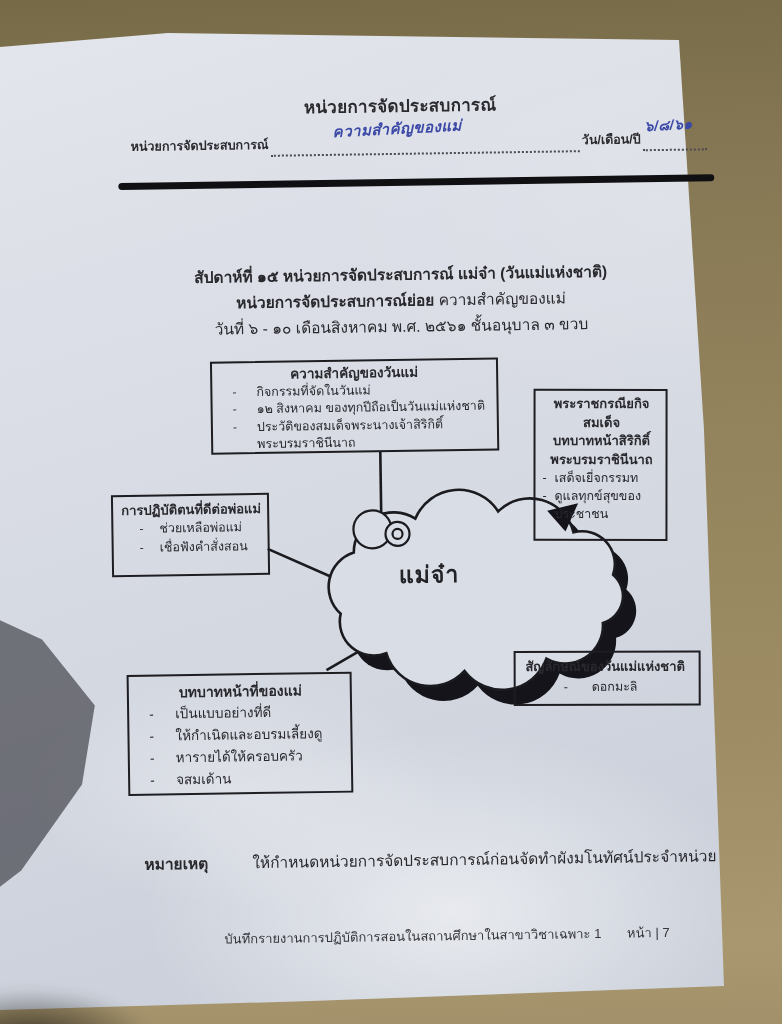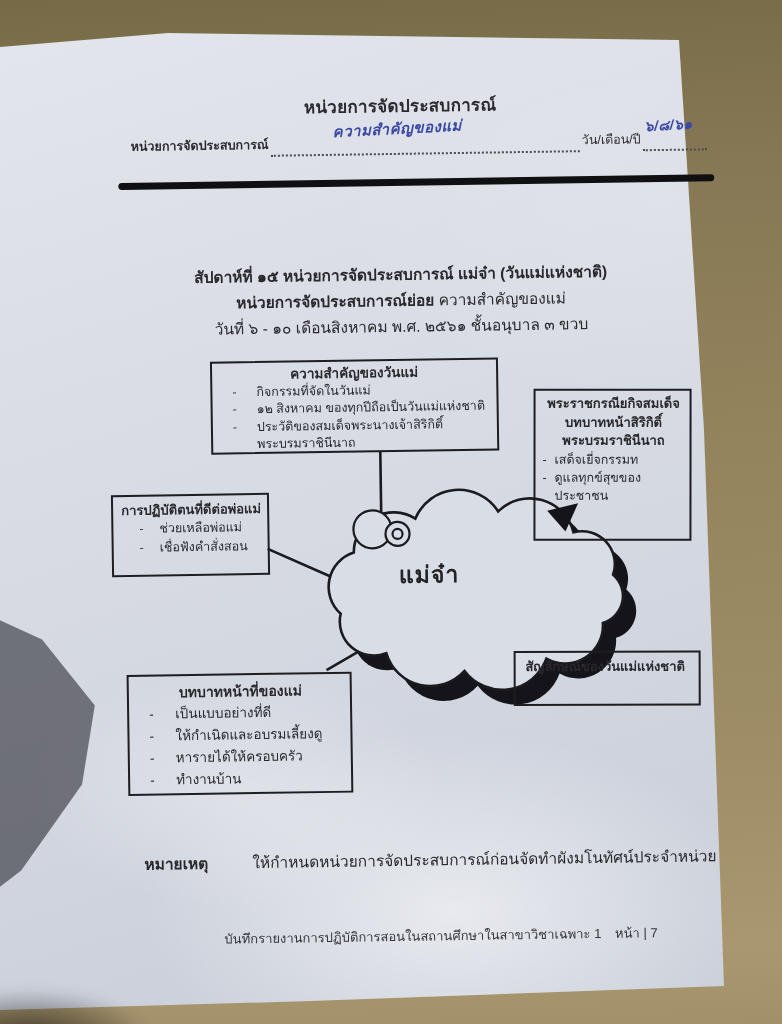--- a/index.html
+++ b/index.html
@@ -40,40 +40,40 @@
     font-size:17px;font-weight:700;letter-spacing:.3px;color:#2a2a2f;}
 
   .form-row{position:absolute;left:130px;top:133px;width:578px;display:flex;align-items:flex-end;font-size:12.5px;}
   .form-label{font-weight:600;white-space:nowrap;padding-bottom:2px;color:#2a2a2f;}
   .dotline{flex:1;position:relative;border-bottom:2px dotted #4a4a50;height:20px;margin:0 2px;}
   .dotline.short{flex:0 0 64px;}
   .hand{position:absolute;color:#3b49a6;font-style:italic;font-weight:600;letter-spacing:.5px;
     transform:rotate(-2.2deg);white-space:nowrap;}
   .hand.unit{left:62px;top:-16px;font-size:15px;}
   .hand.date{left:2px;top:-15px;font-size:14px;}
-  .date-label{font-weight:400;white-space:nowrap;padding-bottom:2px;color:#2a2a2f;}
+  .date-label{font-weight:700;white-space:nowrap;padding-bottom:2px;color:#2a2a2f;}
 
   .rule{position:absolute;left:117px;top:179px;width:596px;height:7px;background:#101013;border-radius:4px;}
 
   .heading{position:absolute;left:108px;top:262px;width:580px;text-align:center;font-size:15.5px;line-height:26px;color:#28282d;}
   .heading .l1{font-weight:600;}
   .heading .b{font-weight:700;}
 
   
   .mbox{position:absolute;border:2px solid #1d1d22;box-sizing:border-box;color:#28282d;}
   .mbox .btitle{font-weight:700;text-align:center;}
   .item{display:flex;}
   .item::before{content:"-";flex:0 0 auto;}
 
   .box-top{left:206px;top:359px;width:288px;height:93px;padding:3px 6px 0 6px;font-size:12.5px;line-height:17.5px;}
   .box-top .btitle{font-size:13.5px;}
   .box-top .item{padding-left:14px;}
   .box-top .item::before{width:24px;}
 
-  .box-right{left:528px;top:392px;width:158px;height:152px;padding:4px 5px 8px 7px;font-size:12.5px;line-height:18px;transform:rotate(0.9deg);}
+  .box-right{left:528px;top:392px;width:134px;height:152px;padding:4px 5px 8px 7px;font-size:12.5px;line-height:18px;transform:rotate(0.9deg);}
   .box-right .btitle{font-size:13px;line-height:18.5px;}
   .box-right .item::before{width:12px;}
 
   .box-left{left:105px;top:491px;width:158px;height:82px;padding:4px 4px 0 6px;font-size:12.5px;line-height:19px;}
   .box-left .btitle{font-size:13px;}
   .box-left .item{padding-left:20px;}
   .box-left .item::before{width:20px;}
 
   .box-bl{left:118px;top:671px;width:225px;height:121px;padding:5px 6px 0 8px;font-size:13.5px;line-height:22px;}
   .box-bl .btitle{font-size:14px;}
@@ -88,21 +88,21 @@
   .cloud-label{position:absolute;left:352px;top:557px;width:140px;text-align:center;
     font-size:23px;font-weight:700;color:#222227;letter-spacing:1px;}
 
   svg.map{position:absolute;left:0;top:0;pointer-events:none;}
 
   .note-row{position:absolute;left:133px;top:848px;width:580px;display:flex;font-size:15.5px;color:#28282d;}
   .note-label{font-weight:700;flex:0 0 108px;}
   .note-text{font-weight:500;}
 
   .footer-row{position:absolute;left:212px;top:926px;width:560px;font-size:13px;color:#35353a;white-space:nowrap;}
-  .footer-row .pg{margin-left:10px;}
+  .footer-row .pg{margin-left:22px;}
 </style>
 </head>
 <body>
 
 <div class="photo">
   <div class="paper"></div>
 
   <div class="content">
 
     <div class="doc-title">หน่วยการจัดประสบการณ์</div>
@@ -190,26 +190,29 @@
       <div class="item">
           <span>เป็นแบบอย่างที่ดี</span>
         </div>
       <div class="item">
           <span>ให้กำเนิดและอบรมเลี้ยงดู</span>
         </div>
       <div class="item">
           <span>หารายได้ให้ครอบครัว</span>
         </div>
       <div class="item">
-          <span>ทำงานบ้าน</span>
+          <span>จสมเด้าน</span>
         </div>
     </div>
 
     <div class="mbox box-br">
       <div class="btitle">สัญลักษณ์ของวันแม่แห่งชาติ</div>
+      <div class="item">
+          <span>ดอกมะลิ</span>
+        </div>
     </div>
 
     <div class="cloud-label">แม่จ๋า</div>
 
     <div class="note-row">
       <span class="note-label">หมายเหตุ</span>
       <span class="note-text">ให้กำหนดหน่วยการจัดประสบการณ์ก่อนจัดทำผังมโนทัศน์ประจำหน่วย</span>
     </div>
 
     <div class="footer-row">

